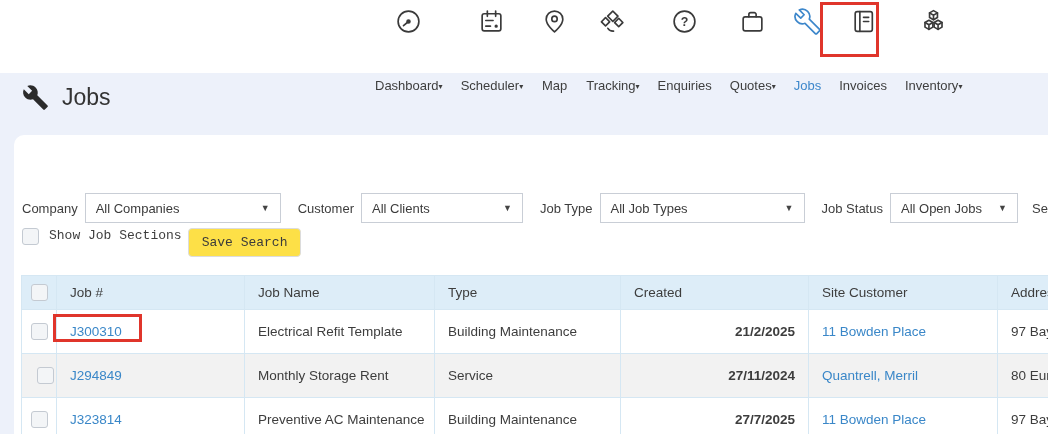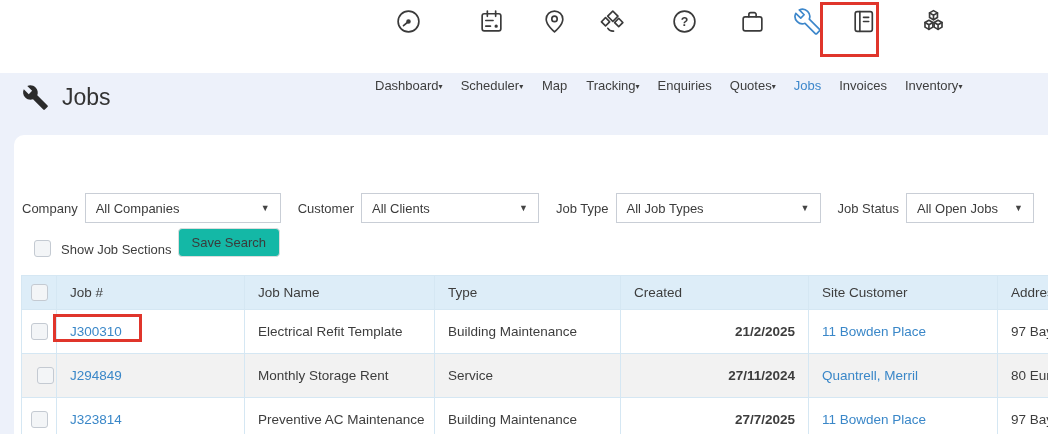--- a/index.html
+++ b/index.html
@@ -35,25 +35,25 @@
     background:#fff; border-radius:10px;}
   
   .filters{position:absolute; top:58px; left:8px; display:flex; align-items:center; font-size:13px;}
   .f-label{margin:0 7px 0 0; white-space:nowrap;}
   .select{height:30px; border:1px solid #c9ced6; border-radius:0; background:#fff;
     display:flex; align-items:center; justify-content:space-between;
     padding:0 10px; font-size:13px; color:#3b3b3b; cursor:pointer; white-space:nowrap;}
   .select .sel-caret{font-size:9px; color:#444; margin-left:8px;}
   .gap{width:17px;}
   
-  .controls{position:absolute; top:93px; left:20px; display:flex; align-items:flex-end; font-size:13px;}
+  .controls{position:absolute; top:93px; left:8px; display:flex; align-items:flex-start; font-size:13px;font-family:Liberation Mono, monospace;}
   .checkbox{width:17px; height:17px; border:1px solid #c4cad2; border-radius:3px;
     background:#f3f5f7; cursor:pointer; flex:none;}
   .controls .cb-label{margin:0 6px 0 10px; white-space:nowrap;}
-  .btn{height:29px; padding:0 13px; background:#14b8a6; border:1px solid #dcdcdc;
+  .btn{height:29px; padding:0 13px; background:#fde047; border:1px solid #dcdcdc;
     border-radius:4px; font-size:13px; color:#3b3b3b; display:flex; align-items:center;
     cursor:pointer; font-family:inherit;}
   
   .table-wrap{position:absolute; top:140px; left:7px;}
   table{border-collapse:collapse; table-layout:fixed; width:1136px; font-size:13.5px;}
   th,td{border:1px solid var(--border-blue); padding:0 0 0 13px; text-align:left;
     white-space:nowrap; overflow:hidden; color:var(--text); font-weight:normal;}
   thead th{height:34px; background:var(--header-bg);}
   tbody td{height:44px; background:#fff;}
   tr.alt td{background:var(--alt-row-bg);padding-left:13px;}
@@ -208,21 +208,21 @@
 <div class="card">
 
   <div class="filters">
     <span class="f-label">Company</span>
     <div class="select" style="width:196px">
       <span>All Companies</span>
       <span class="sel-caret">▼</span>
     </div>
     <span class="gap"></span>
     <span class="f-label">Customer</span>
-    <div class="select" style="width:178px">
+    <div class="select" style="width:162px">
       <span>All Clients</span>
       <span class="sel-caret">▼</span>
     </div>
     <span class="gap"></span>
     <span class="f-label">Job Type</span>
     <div class="select" style="width:205px">
       <span>All Job Types</span>
       <span class="sel-caret">▼</span>
     </div>
     <span class="gap"></span>

